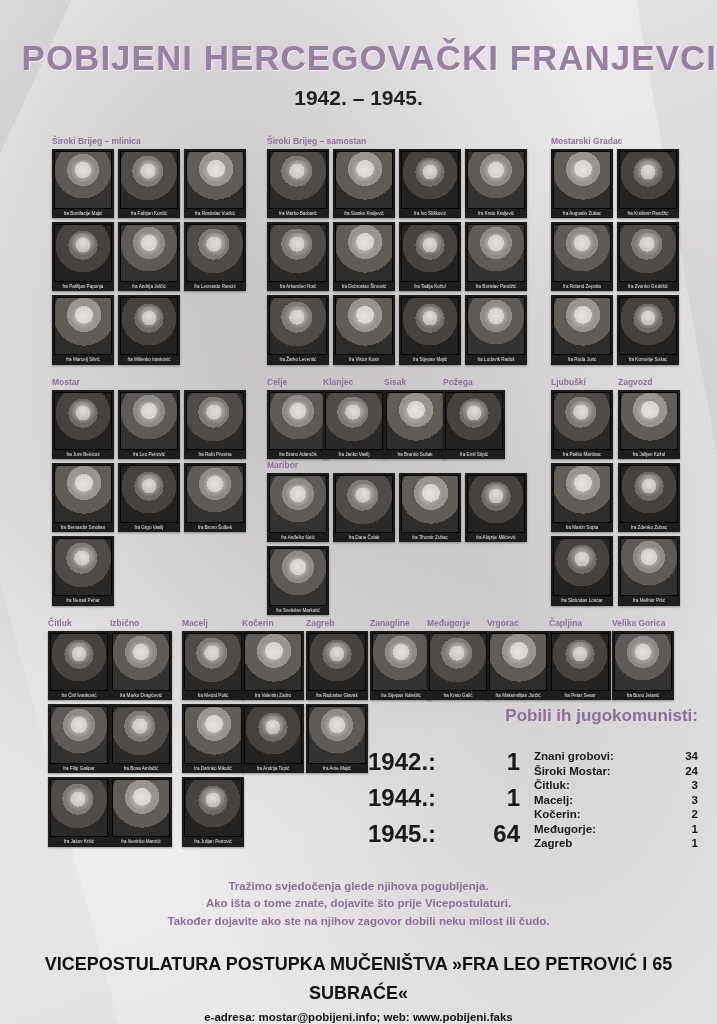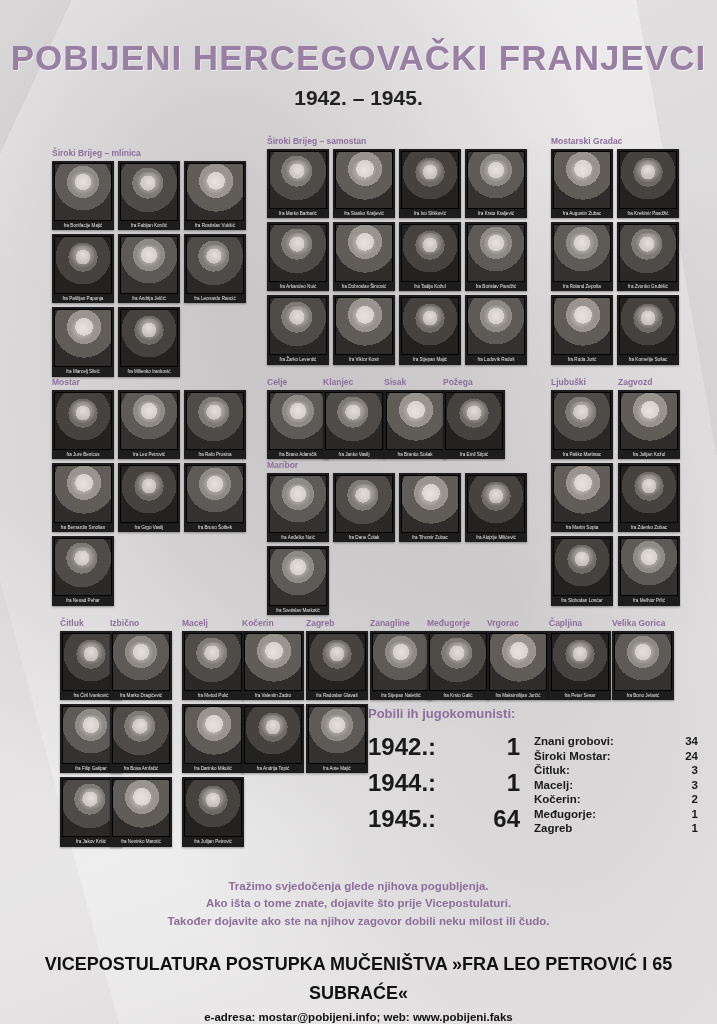--- a/index.html
+++ b/index.html
@@ -25,21 +25,21 @@
     position:absolute; inset:0;
     background:
       linear-gradient(115deg, rgba(150,145,148,0.18) 0 6%, transparent 6% 14%),
       linear-gradient(-100deg, rgba(140,136,140,0.14) 0 9%, transparent 9% 18%),
       linear-gradient(75deg, rgba(160,155,158,0.10) 0 12%, transparent 12% 26%);
     opacity:.85;
     pointer-events:none;
   }
   .title {
     position:absolute; top:38px; left:0; width:100%;
-    text-align:center;
+    text-align:right;
     font-size:35px; font-weight:bold; letter-spacing:1px;
     color:#9a7fa5;
     text-shadow: 1px 1px 0 rgba(255,255,255,.6);
   }
   .subtitle {
     position:absolute; top:86px; left:0; width:100%;
     text-align:center;
     font-size:21px; font-weight:bold; color:#222;
   }
   .group { position:absolute; }
@@ -80,22 +80,22 @@
       linear-gradient(#55524f, #1c1b1b);}
   .cap {
     font-size:4.6px; line-height:1.25; color:#e9e9e9;
     text-align:center; padding:1.5px 0 2px 0;
     white-space:nowrap; overflow:hidden;
   }
   .stats {
     position:absolute; left:368px; top:706px; width:330px;
   }
   .stats-head {
-    text-align:left; font-size:13px; font-weight:bold; color:#8e6f9c;
-    margin-bottom:12px;
+    text-align:right; font-size:17px; font-weight:bold; color:#8e6f9c;
+    margin-bottom:22px;
   }
   .stats-body { display:flex; gap:14px; }
   .years { width:152px; }
   .year-row {
     display:flex; justify-content:space-between; align-items:baseline;
     font-size:24px; font-weight:bold; margin-bottom:8px;
   }
   .graves { flex:1; padding-top:2px; }
   .grave-row {
     display:flex; justify-content:space-between;
@@ -116,21 +116,21 @@
 </head>
 <body>
 
 <div class="poster">
   <div class="bg-texture"></div>
 
   <div class="title">POBIJENI HERCEGOVAČKI FRANJEVCI</div>
   <div class="subtitle">1942. – 1945.</div>
 
   <div id="groups-host">
-      <div class="group" style="left: 52px; top: 148px; width: 200px;">
+      <div class="group" style="left: 52px; top: 136px; width: 200px;">
         <div class="group-title">Široki Brijeg – mlinica</div>
         <div class="grid">
           <div class="card">
             <div class="photo v1"></div>
             <div class="cap">fra Bonifacije Majić</div>
           </div>
           <div class="card">
             <div class="photo v2"></div>
             <div class="cap">fra Fabijan Kordić</div>
           </div>
@@ -363,21 +363,21 @@
           <div class="card">
             <div class="photo v4"></div>
             <div class="cap">fra Zdenko Zubac</div>
           </div>
           <div class="card">
             <div class="photo v1"></div>
             <div class="cap">fra Melhior Prlić</div>
           </div>
         </div>
       </div>
-      <div class="group" style="left: 60px; top: 618px; width: 62px;">
+      <div class="group" style="left: 48px; top: 618px; width: 62px;">
         <div class="group-title">Čitluk</div>
         <div class="grid">
           <div class="card">
             <div class="photo v4"></div>
             <div class="cap">fra Ćiril Ivanković</div>
           </div>
           <div class="card">
             <div class="photo v1"></div>
             <div class="cap">fra Filip Gašpar</div>
           </div>

